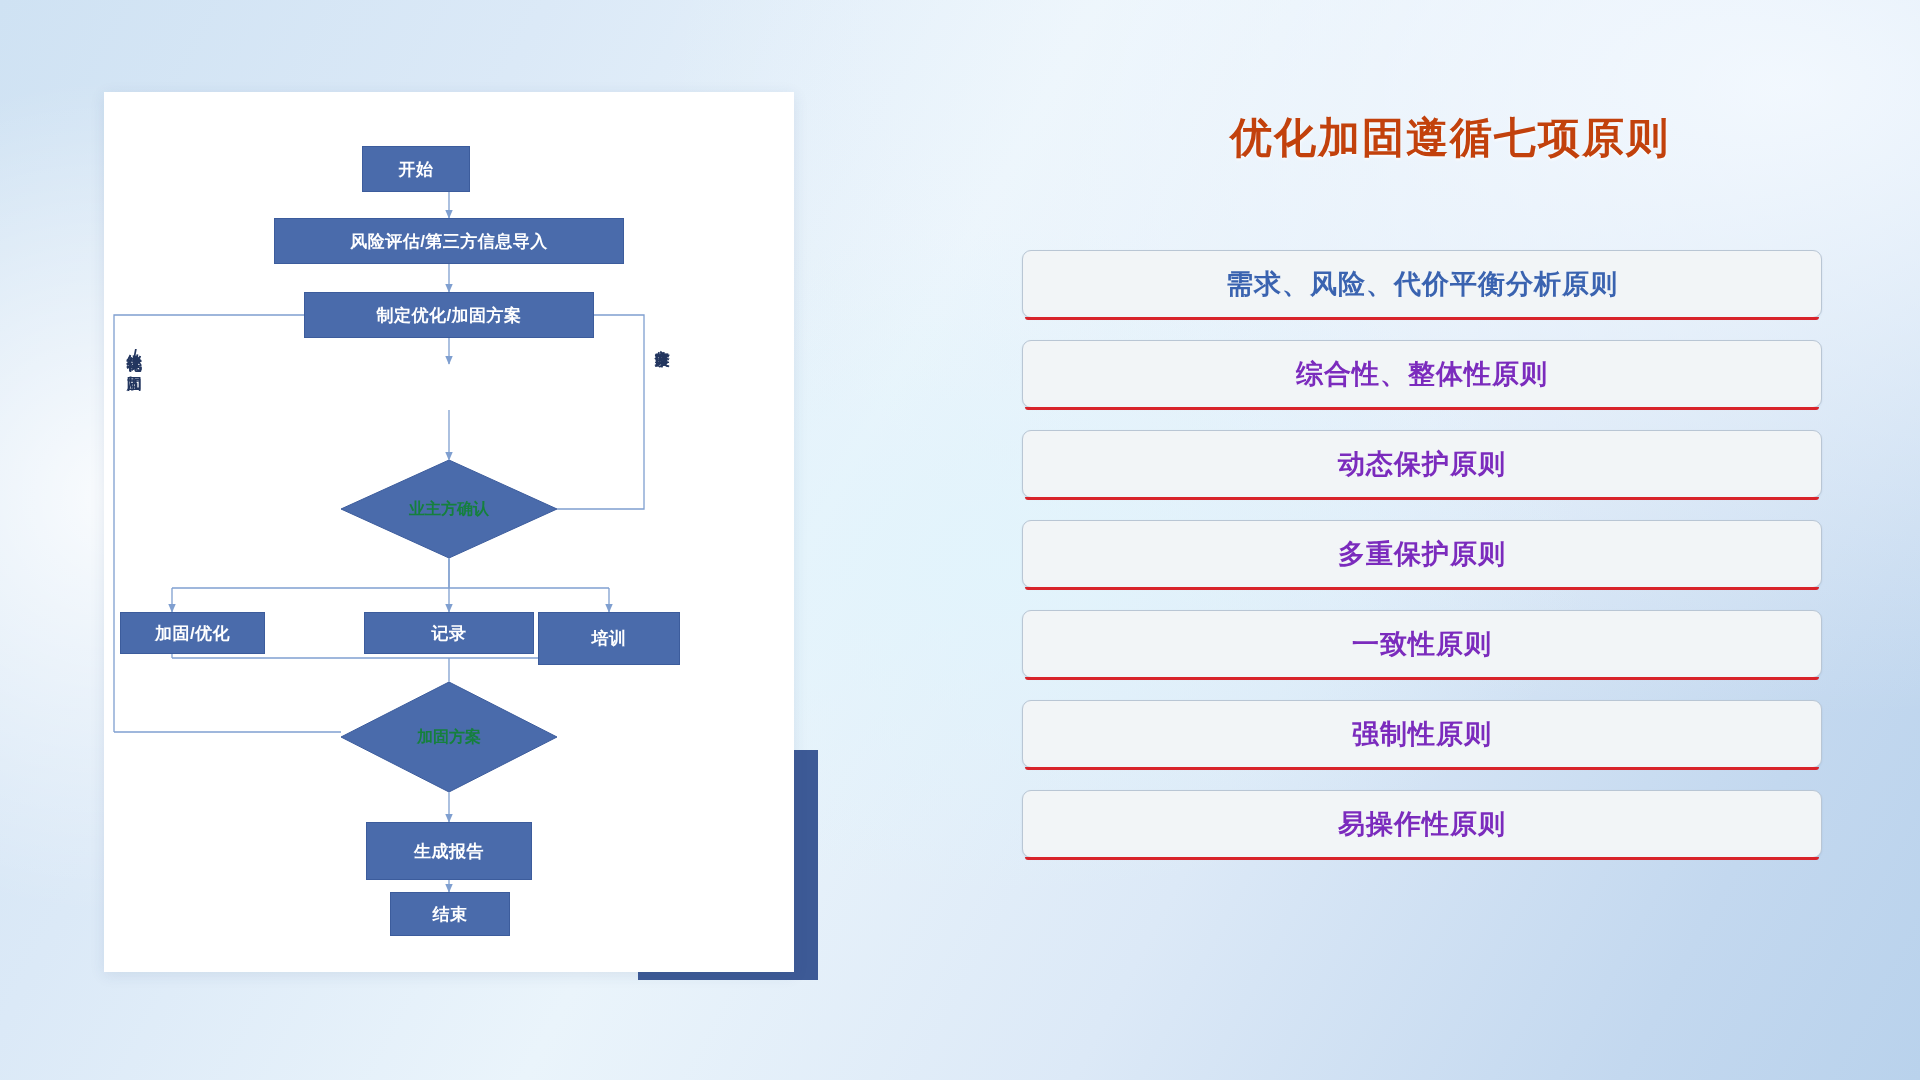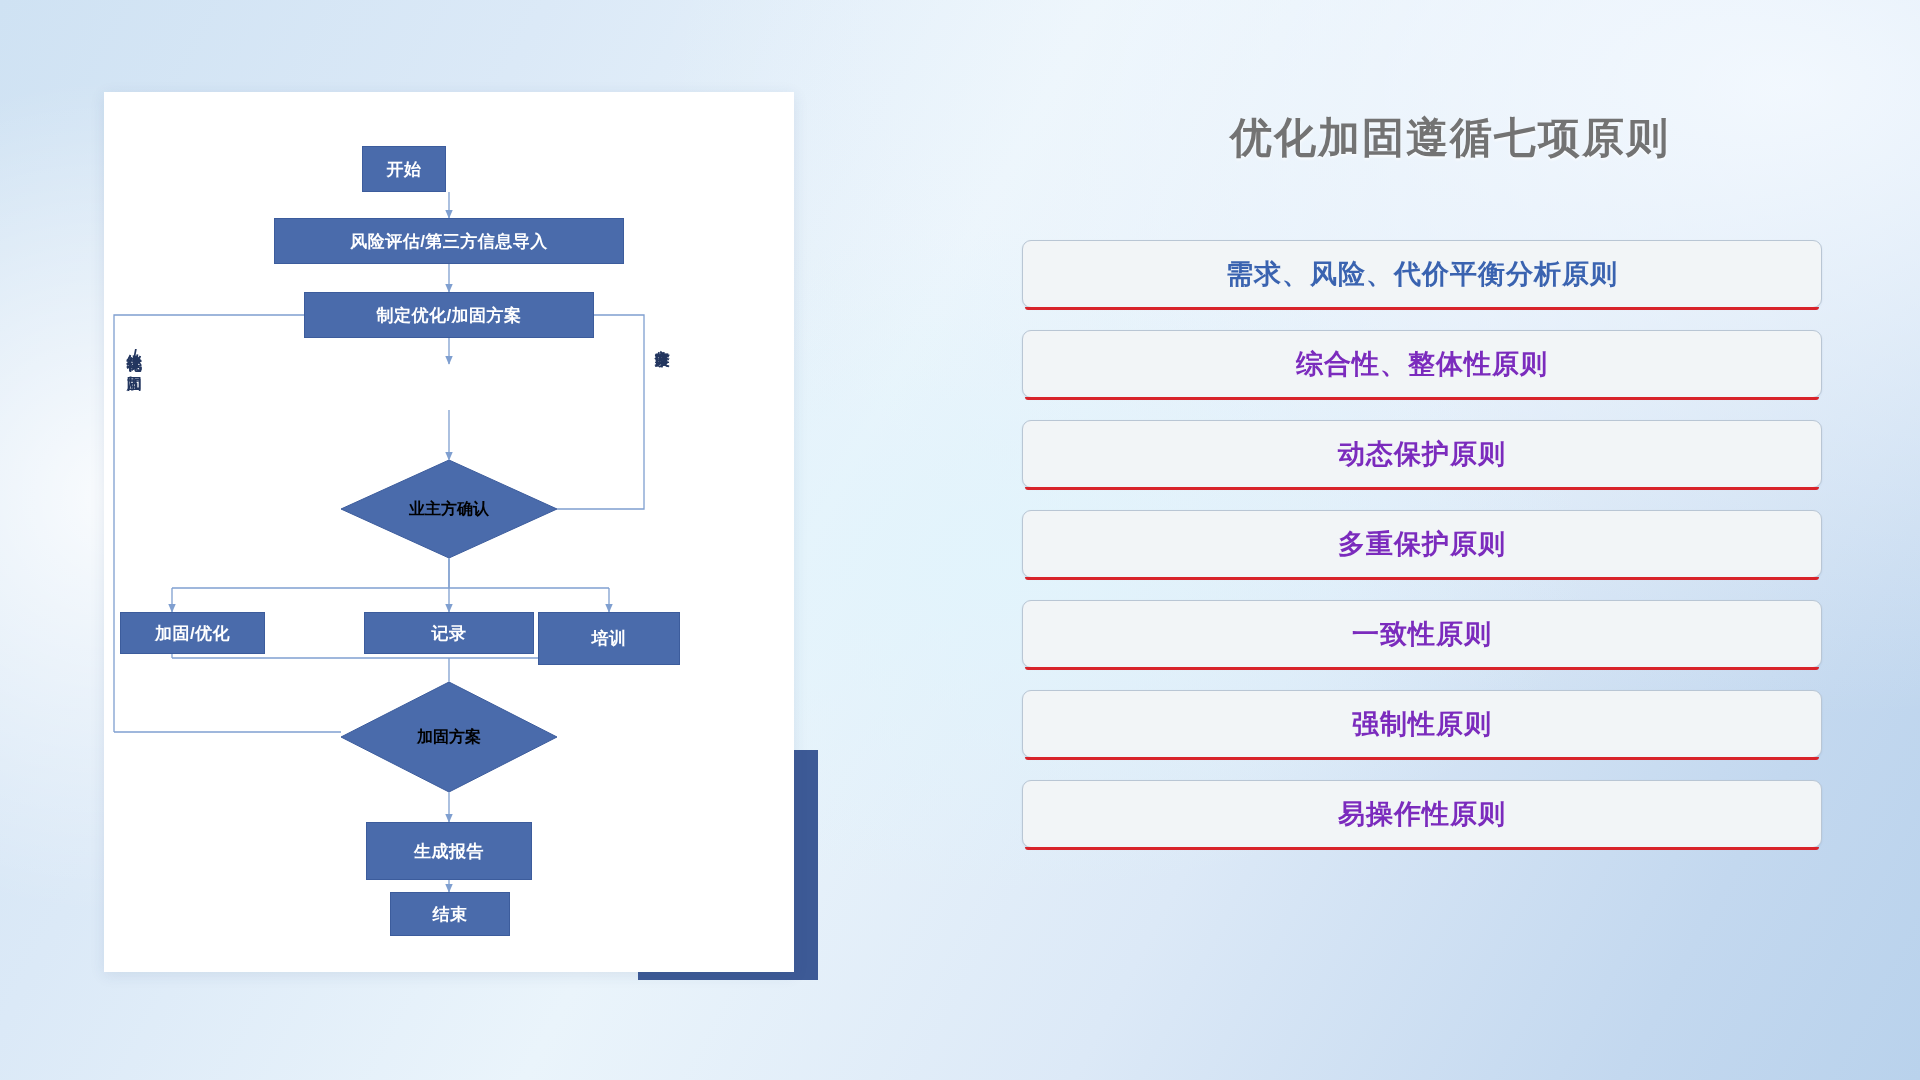--- a/index.html
+++ b/index.html
@@ -77,21 +77,21 @@
   .diamond-wrap svg { display: block; }
   .diamond-label {
     position: absolute;
     left: 0;
     top: 0;
     width: 100%;
     height: 100%;
     display: flex;
     align-items: center;
     justify-content: center;
-    color: #000000;
+    color: #15803d;
     font-size: 16px;
     font-weight: 700;
     white-space: nowrap;
     pointer-events: none;
   }
 
   .side-label {
     position: absolute;
     color: #23365f;
     font-size: 15px;
@@ -102,31 +102,31 @@
     letter-spacing: 1px;
   }
 
   
   .right-title {
     position: absolute;
     left: 1030px;
     top: 110px;
     width: 840px;
     text-align: center;
-    color: #737373;
+    color: #c2410c;
     font-size: 42px;
     font-weight: 700;
     letter-spacing: 2px;
     text-shadow: 0 2px 3px rgba(255,255,255,0.7);
   }
 
   .principle-list {
     position: absolute;
     left: 1022px;
-    top: 240px;
+    top: 250px;
     width: 800px;
   }
   .principle {
     position: relative;
     box-sizing: border-box;
     height: 68px;
     margin-bottom: 22px;
     background: #f2f5f7;
     border: 1px solid #b9c6d4;
     border-radius: 9px;
@@ -199,21 +199,21 @@
 
           <path d="M68,566 L505,566"></path>
           <path d="M68,542 L68,566"></path>
           <path d="M505,542 L505,566"></path>
           <path d="M345,566 L345,590"></path>
 
           <path d="M10,640 L237,640"></path>
         </g>
       </svg>
 
-      <div class="node" style="left:258px; top:54px; width:84px; height:46px;">
+      <div class="node" style="left:258px; top:54px; width:108px; height:46px;">
         <span>开始</span>
       </div>
 
       <div class="node wide" style="left:170px; top:126px; width:350px; height:46px;">
         <span>风险评估/第三方信息导入</span>
       </div>
 
       <div class="node wide" style="left:200px; top:200px; width:290px; height:46px;">
         <span>制定优化/加固方案</span>
       </div>

